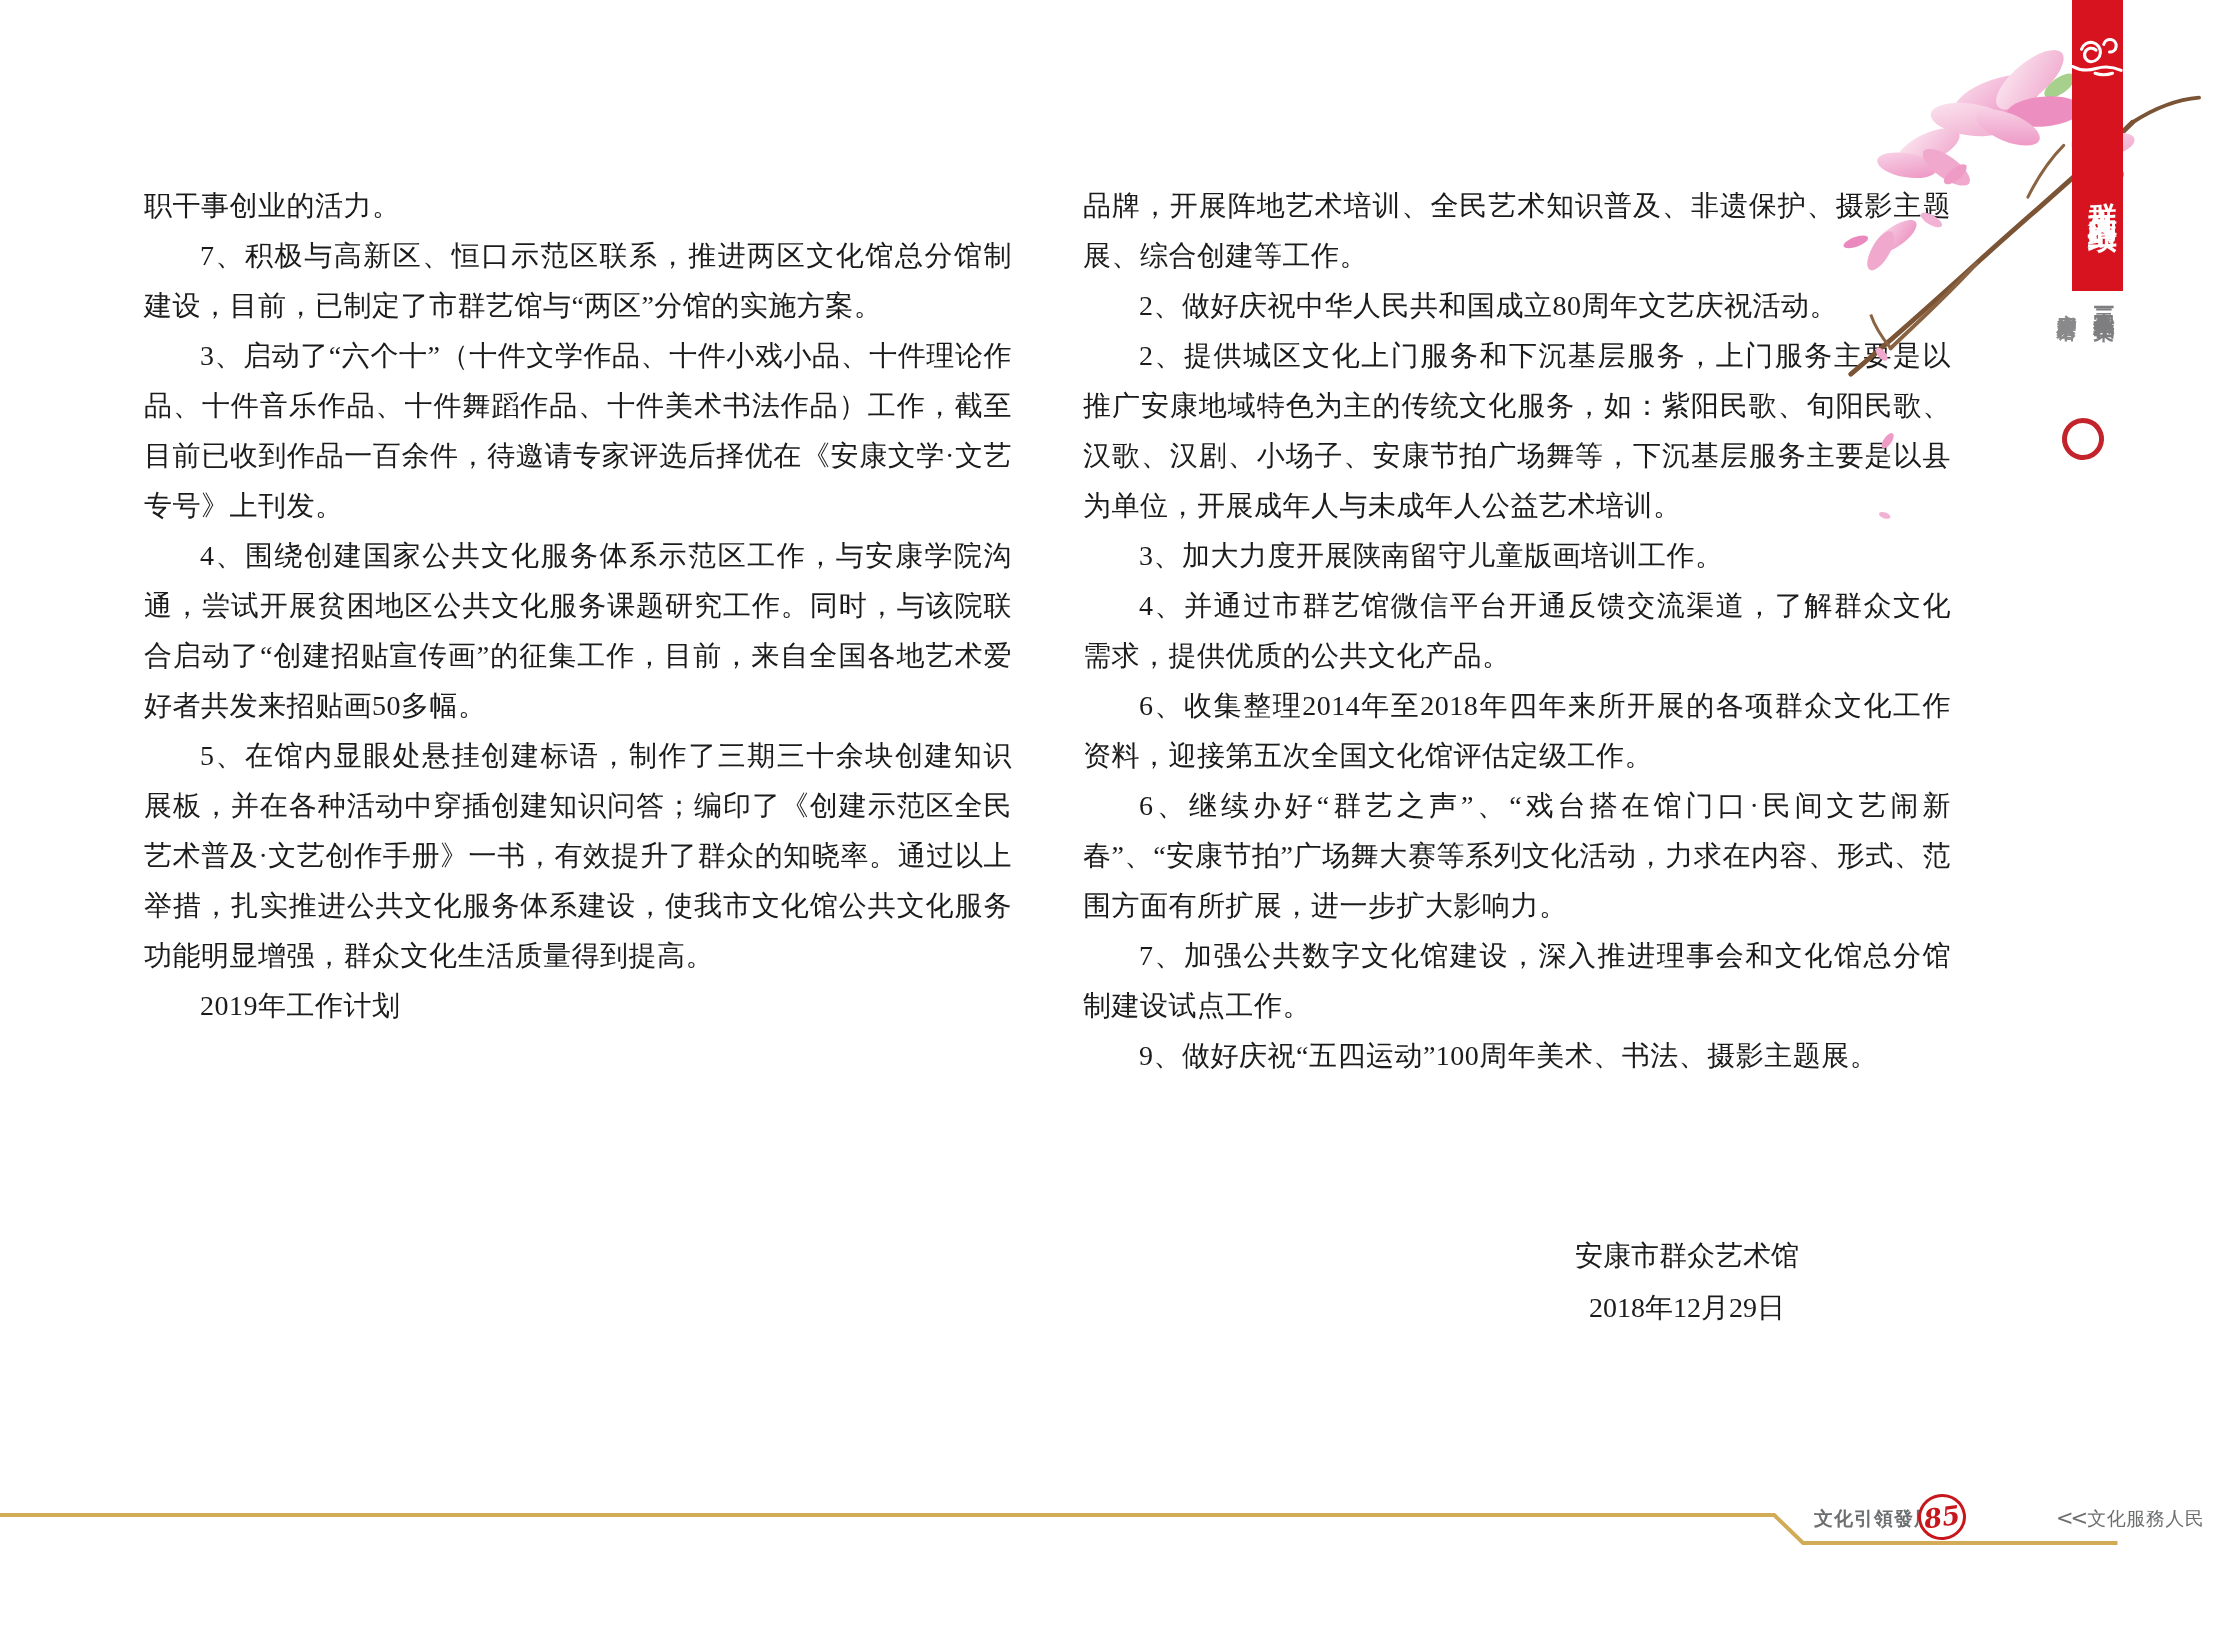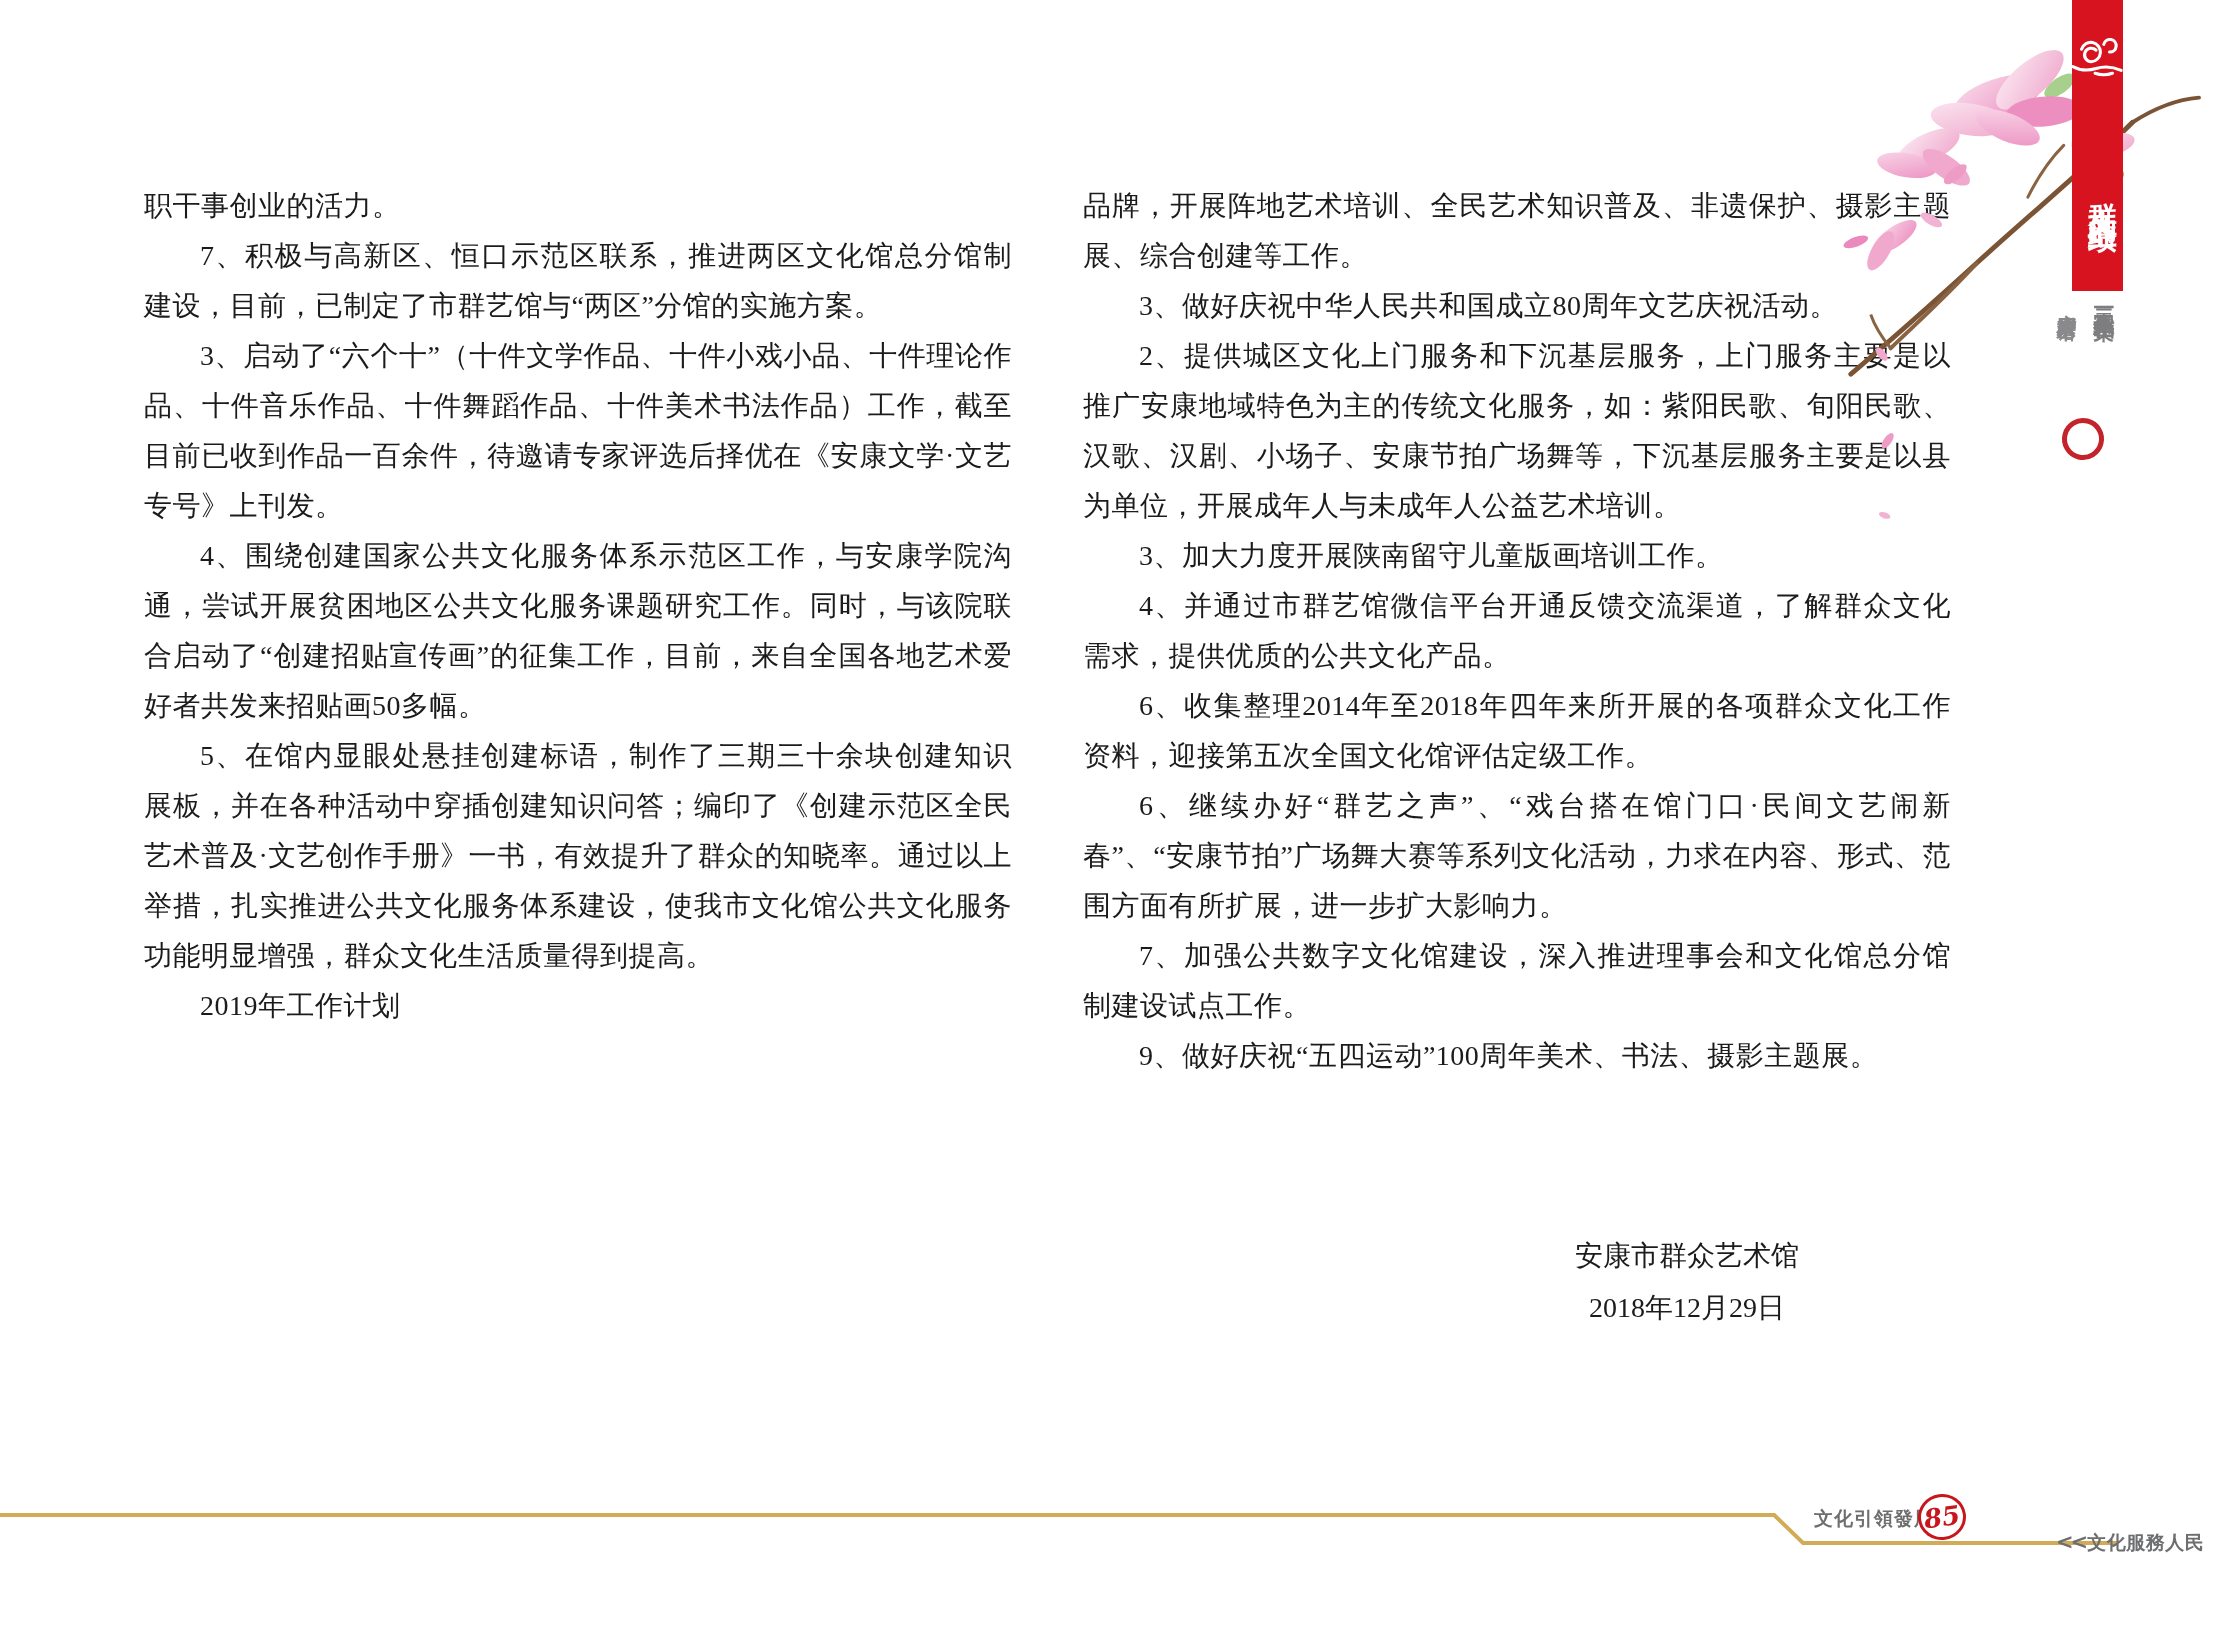--- a/index.html
+++ b/index.html
@@ -44,42 +44,42 @@
 
   
   .footer-line{position:absolute;left:0;top:1500px;width:2222px;height:60px;z-index:2;}
   .footer-left-label{position:absolute;left:1814px;top:1506px;font-size:19px;font-weight:bold;
         color:#6d6e70;letter-spacing:1px;z-index:3;
         font-family:"DejaVu Sans","Liberation Sans",sans-serif;}
   .page-badge{position:absolute;left:1918px;top:1494px;width:42px;height:40px;border-radius:50%;
         border:3px solid #c8161d;transform:rotate(-8deg);display:flex;align-items:center;
         justify-content:center;color:#c8161d;font-size:26px;font-style:italic;font-weight:bold;
         font-family:"DejaVu Serif","Liberation Serif",serif;z-index:3;background:#fff;}
-  .footer-right{position:absolute;left:2056px;top:1506px;font-size:19px;font-weight:bold;
+  .footer-right{position:absolute;left:2056px;top:1506px;font-size:19px;font-weight:normal;
         color:#6d6e70;letter-spacing:0.5px;z-index:3;white-space:nowrap;
-        font-family:"DejaVu Sans","Liberation Sans",sans-serif;margin-top:24px;}
+        font-family:"DejaVu Sans","Liberation Sans",sans-serif;}
   .footer-right .chev{letter-spacing:-3px;margin-right:2px;font-size:21px;}
 </style>
 </head>
 <body>
 
 <div class="page">
 
   <div class="col col-left">
       <p class="para">职干事创业的活力。</p>
       <p class="para indent">7、积极与高新区、恒口示范区联系，推进两区文化馆总分馆制建设，目前，已制定了市群艺馆与“两区”分馆的实施方案。</p>
       <p class="para indent">3、启动了“六个十”（十件文学作品、十件小戏小品、十件理论作品、十件音乐作品、十件舞蹈作品、十件美术书法作品）工作，截至目前已收到作品一百余件，待邀请专家评选后择优在《安康文学·文艺专号》上刊发。</p>
       <p class="para indent">4、围绕创建国家公共文化服务体系示范区工作，与安康学院沟通，尝试开展贫困地区公共文化服务课题研究工作。同时，与该院联合启动了“创建招贴宣传画”的征集工作，目前，来自全国各地艺术爱好者共发来招贴画50多幅。</p>
       <p class="para indent">5、在馆内显眼处悬挂创建标语，制作了三期三十余块创建知识展板，并在各种活动中穿插创建知识问答；编印了《创建示范区全民艺术普及·文艺创作手册》一书，有效提升了群众的知晓率。通过以上举措，扎实推进公共文化服务体系建设，使我市文化馆公共文化服务功能明显增强，群众文化生活质量得到提高。</p>
       <p class="para indent">2019年工作计划</p>
     </div>
 
   <div class="col col-right">
       <p class="para">品牌，开展阵地艺术培训、全民艺术知识普及、非遗保护、摄影主题展、综合创建等工作。</p>
-      <p class="para indent">3、做好庆祝中华人民共和国成立80周年文艺庆祝活动。</p>
+      <p class="para indent">2、做好庆祝中华人民共和国成立80周年文艺庆祝活动。</p>
       <p class="para indent">2、提供城区文化上门服务和下沉基层服务，上门服务主要是以推广安康地域特色为主的传统文化服务，如：紫阳民歌、旬阳民歌、汉歌、汉剧、小场子、安康节拍广场舞等，下沉基层服务主要是以县为单位，开展成年人与未成年人公益艺术培训。</p>
       <p class="para indent">3、加大力度开展陕南留守儿童版画培训工作。</p>
       <p class="para indent">4、并通过市群艺馆微信平台开通反馈交流渠道，了解群众文化需求，提供优质的公共文化产品。</p>
       <p class="para indent">6、收集整理2014年至2018年四年来所开展的各项群众文化工作资料，迎接第五次全国文化馆评估定级工作。</p>
       <p class="para indent">6、继续办好“群艺之声”、“戏台搭在馆门口·民间文艺闹新春”、“安康节拍”广场舞大赛等系列文化活动，力求在内容、形式、范围方面有所扩展，进一步扩大影响力。</p>
       <p class="para indent">7、加强公共数字文化馆建设，深入推进理事会和文化馆总分馆制建设试点工作。</p>
       <p class="para indent">9、做好庆祝“五四运动”100周年美术、书法、摄影主题展。</p>
     </div>
 
   <div class="signature">

